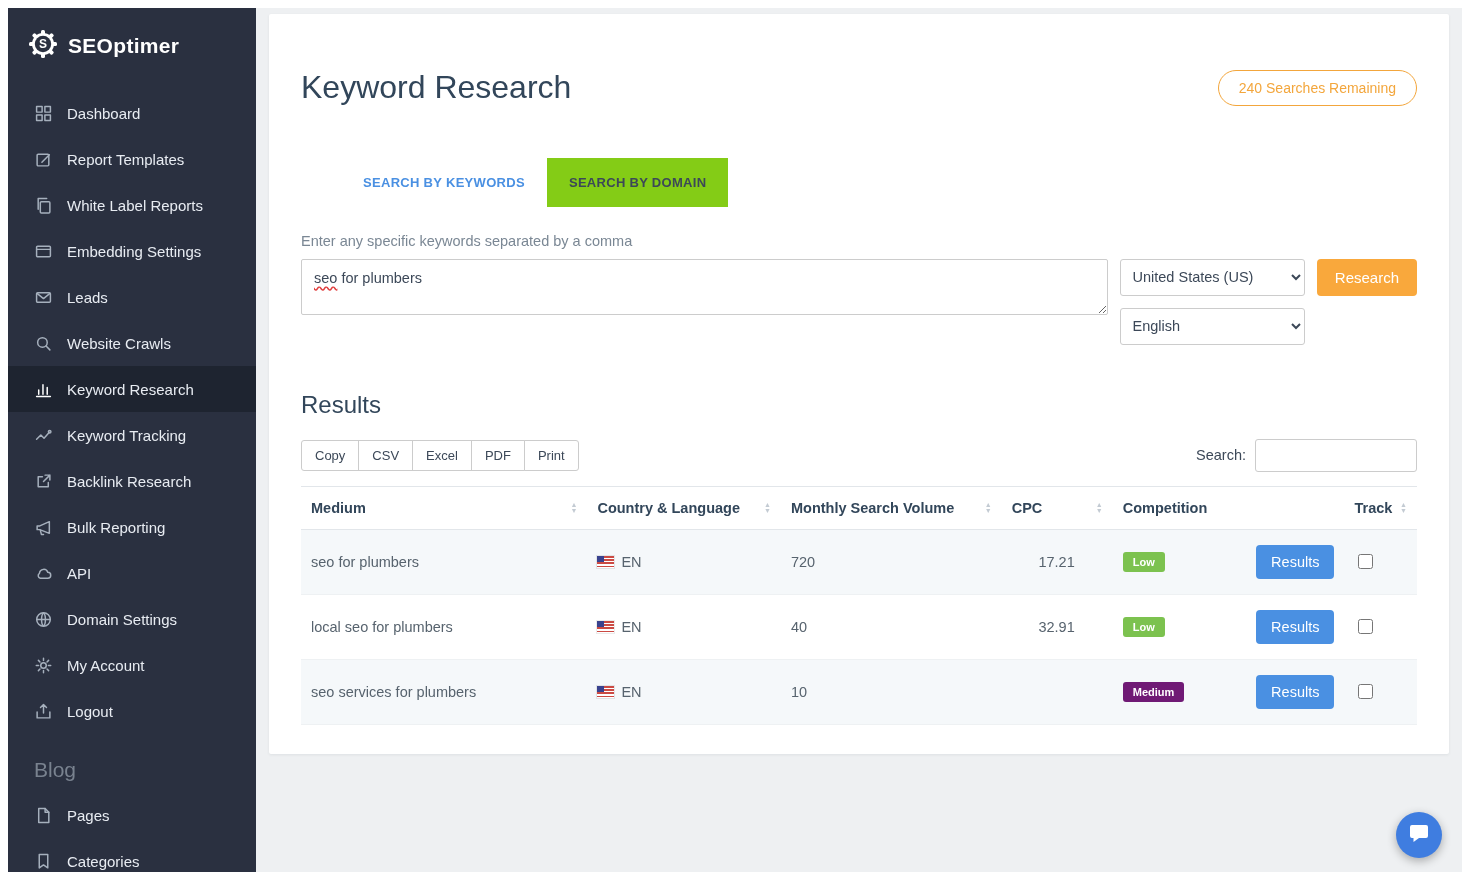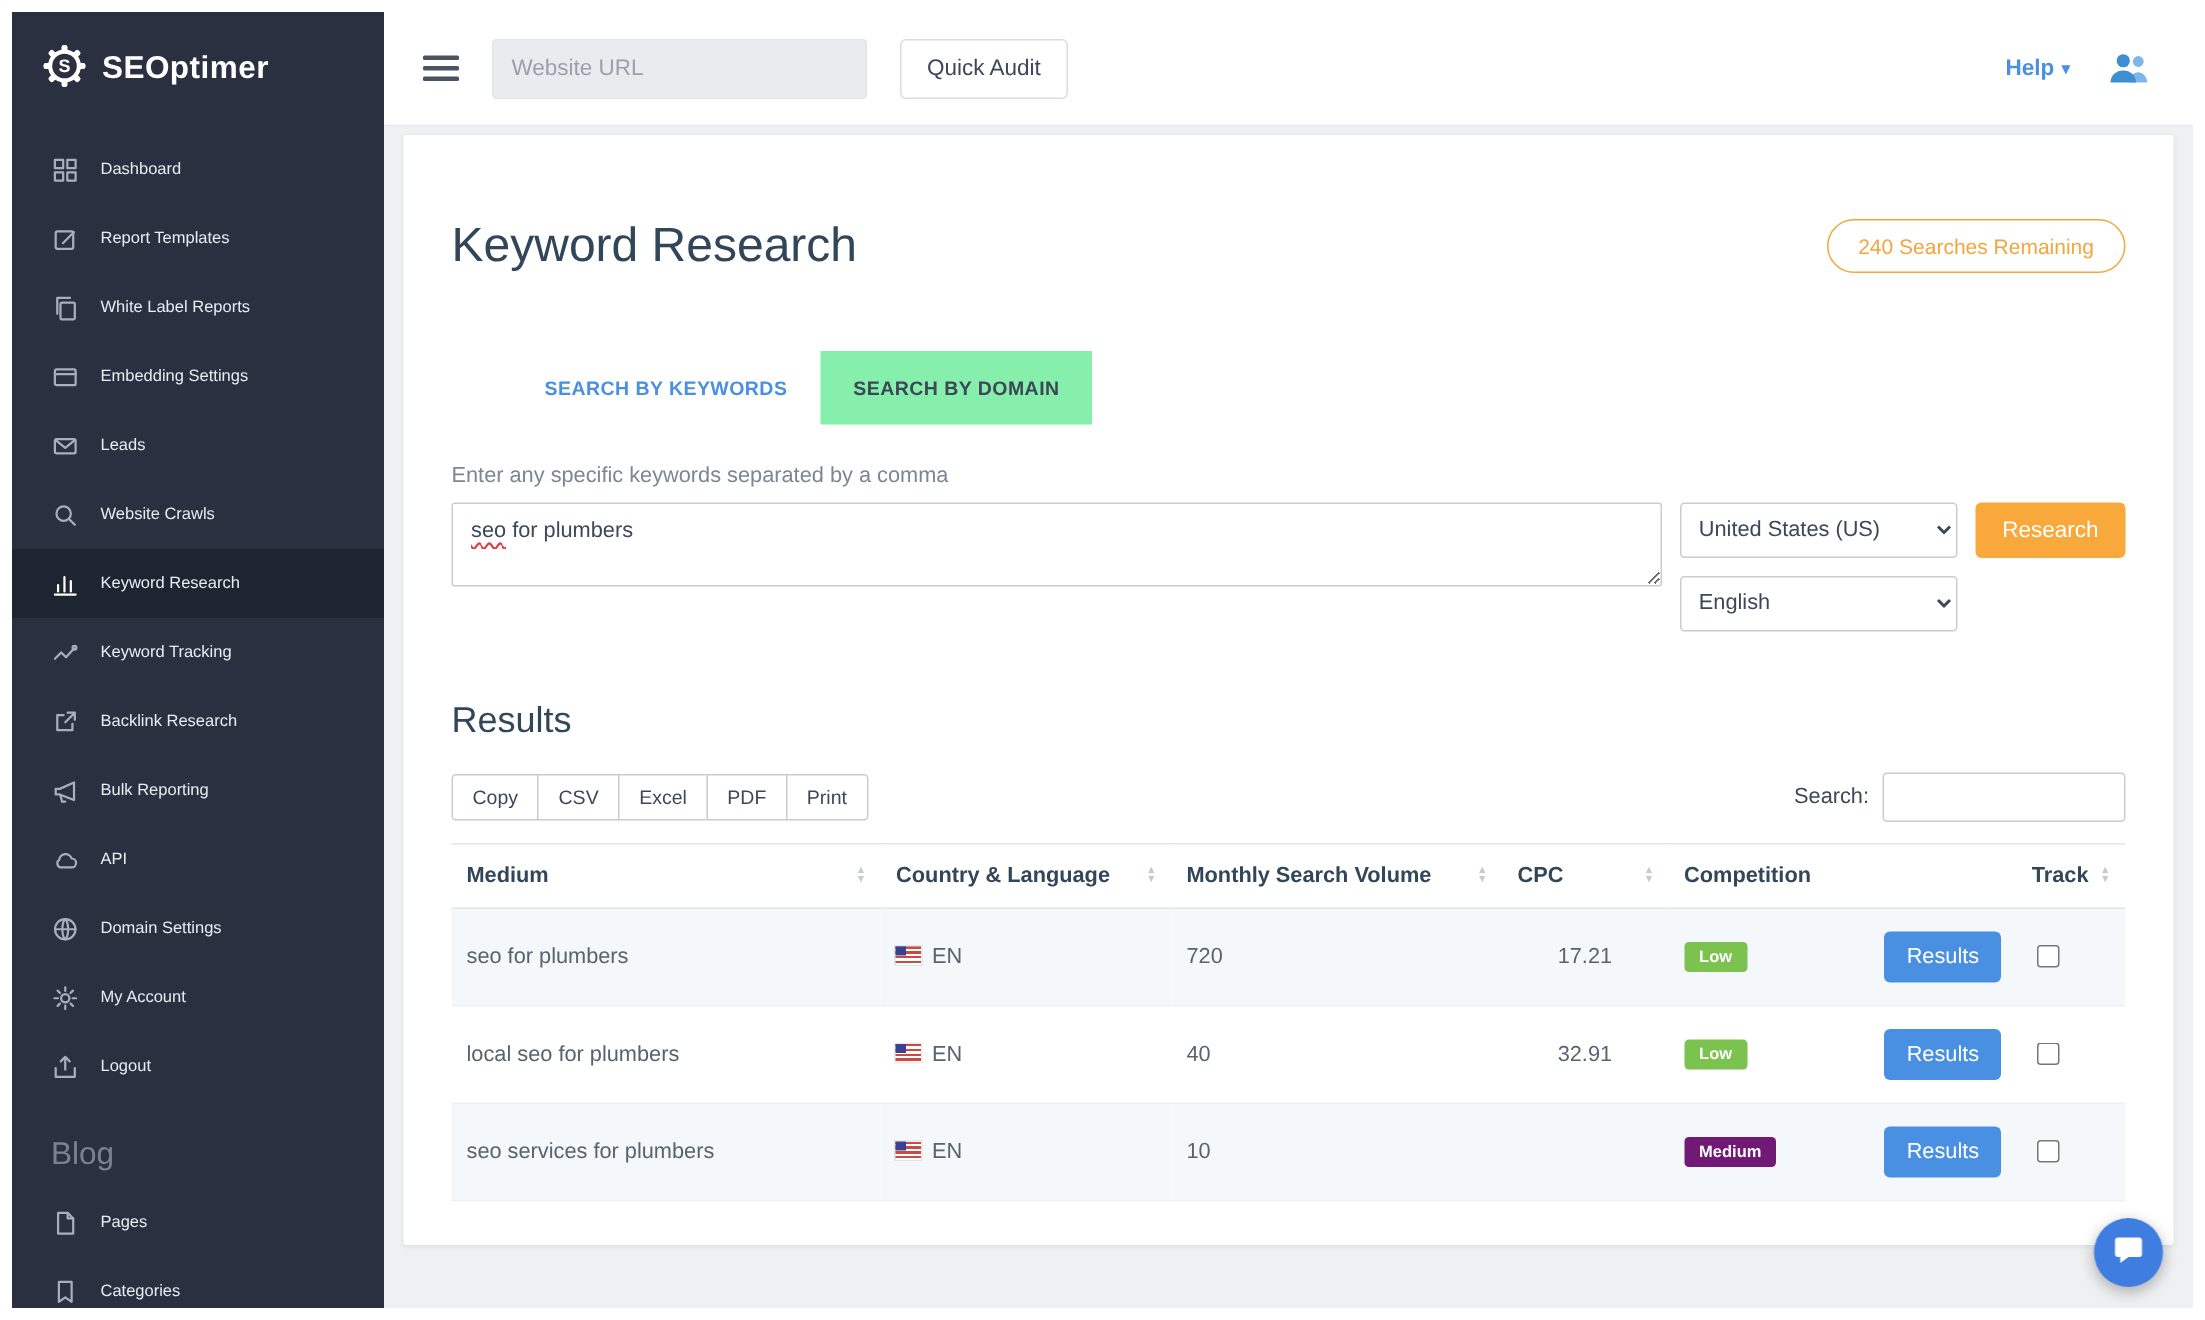--- a/index.html
+++ b/index.html
@@ -6,21 +6,21 @@
   html,body { margin:0; padding:0; width:1470px; height:880px; background:#fff; overflow:hidden;
     font-family:"Liberation Sans", sans-serif; }
   .app { position:fixed; inset:8px; display:flex; background:#eef0f2; overflow:hidden; }
 
   
   .sidebar { width:248px; flex-shrink:0; background:#2a3040; display:flex; flex-direction:column; overflow:hidden; }
   .logo { height:76px; display:flex; align-items:center; padding-left:20px; gap:10px; flex-shrink:0; }
   .logo-text { color:#fff; font-size:21px; font-weight:bold; letter-spacing:.3px; }
   .side-nav { flex:1; overflow:hidden; padding-top:6px; }
   .side-item { display:flex; align-items:center; gap:15px; height:46px; padding-left:26px;
-    color:#e8ecf2; font-size:11px; cursor:pointer; }
+    color:#e8ecf2; font-size:15px; cursor:pointer; }
   .side-item.active { background:#1e2430; }
   .side-item .icon { width:18px; height:18px; display:flex; align-items:center; justify-content:center; color:#a6b0bd; }
   .side-item.active .icon { color:#fff; }
   .side-section { padding:24px 0 10px 26px; color:#79828f; font-size:21px; }
 
   
   .main { flex:1; display:flex; flex-direction:column; min-width:0; }
   .topbar { height:76px; background:#fff; display:flex; align-items:center; padding:0 26px; gap:22px;
     flex-shrink:0; border-bottom:1px solid #e9ecee; }
   .hamburger { width:24px; cursor:pointer; display:flex; flex-direction:column; gap:4px; }
@@ -40,21 +40,21 @@
   .card { background:#fff; border-radius:2px; box-shadow:0 1px 3px rgba(40,50,60,.08);
     padding:34px 32px 26px; margin-bottom:36px; min-height:740px; }
   .card-head { display:flex; justify-content:space-between; align-items:center; }
   .page-title { font-size:32px; color:#32465a; font-weight:500; }
   .badge-remaining { border:1px solid #f3a63c; color:#f3a63c; border-radius:20px; padding:9px 20px;
     font-size:14px; white-space:nowrap; cursor:default; }
 
   .tabs { display:flex; margin:30px 0 0 40px; }
   .tab { padding:17px 22px; font-size:13px; font-weight:bold; letter-spacing:.3px; color:#3c4858; cursor:pointer; }
   .tab.active { color:#4a90e2; }
-  .tab.shaded { background:#86efac; }
+  .tab.shaded { background:#84cc16; }
 
   .kw-label { margin:26px 0 10px; color:#7a8794; font-size:14.5px; }
   .form-row { display:flex; gap:12px; align-items:flex-start; }
   .kw-box { width:818px; height:56px; border:1px solid #ccc; border-radius:2px; padding:10px 12px;
     font-size:14.5px; color:#3c4858; resize:both; overflow:auto; background:#fff; }
   .misspell { text-decoration:underline wavy #e03e3e; text-decoration-skip-ink:none; text-underline-offset:3px; }
   .selects { display:flex; flex-direction:column; gap:12px; width:188px; }
   .selects select { height:37px; border:1px solid #ccc; border-radius:3px; font-size:14.5px; color:#3c4858;
     padding:0 8px; background:#fff; width:100%; font-family:inherit; }
   .research-btn { height:37px; padding:0 18px; background:#f9a83c; border:none; border-radius:4px;
@@ -261,43 +261,20 @@
               <path d="M4 1.5h8V14l-4-2.8L4 14z"></path>
             </svg>
           </span>
           <span class="lbl">Categories</span>
         </div>
       </nav>
   </aside>
 
   <div class="main">
 
-    <header class="topbar">
-      <div class="hamburger">
-          <span></span>
-          <span></span>
-          <span></span>
-        </div>
-      <input class="url-input" type="text" placeholder="Website URL" style="">
-      <button class="quick-audit">Quick Audit</button>
-      <div class="top-right">
-        <div class="help">
-          <span>Help</span>
-          <span class="caret">▾</span>
-        </div>
-        <div class="avatar-btn">
-          <svg width="32" height="25" viewBox="0 0 32 25">
-            <circle cx="21.5" cy="8" r="3.6" fill="#7db7e8"></circle>
-            <path d="M15.5 22c.5-4.4 3-6.8 6-6.8 3 0 5.5 2.4 6 6.8z" fill="#7db7e8"></path>
-            <circle cx="11.5" cy="7.5" r="4.4" fill="#3d8fd1"></circle>
-            <path d="M3 22c0-4.8 3.8-8 8.5-8s8.5 3.2 8.5 8z" fill="#3d8fd1"></path>
-          </svg>
-        </div>
-      </div>
-    </header>
 
     <div class="content">
       <div class="card">
 
         <div class="card-head">
           <h1 class="page-title">Keyword Research</h1>
           <div class="badge-remaining">240 Searches Remaining</div>
         </div>
 
         <div class="tabs">

